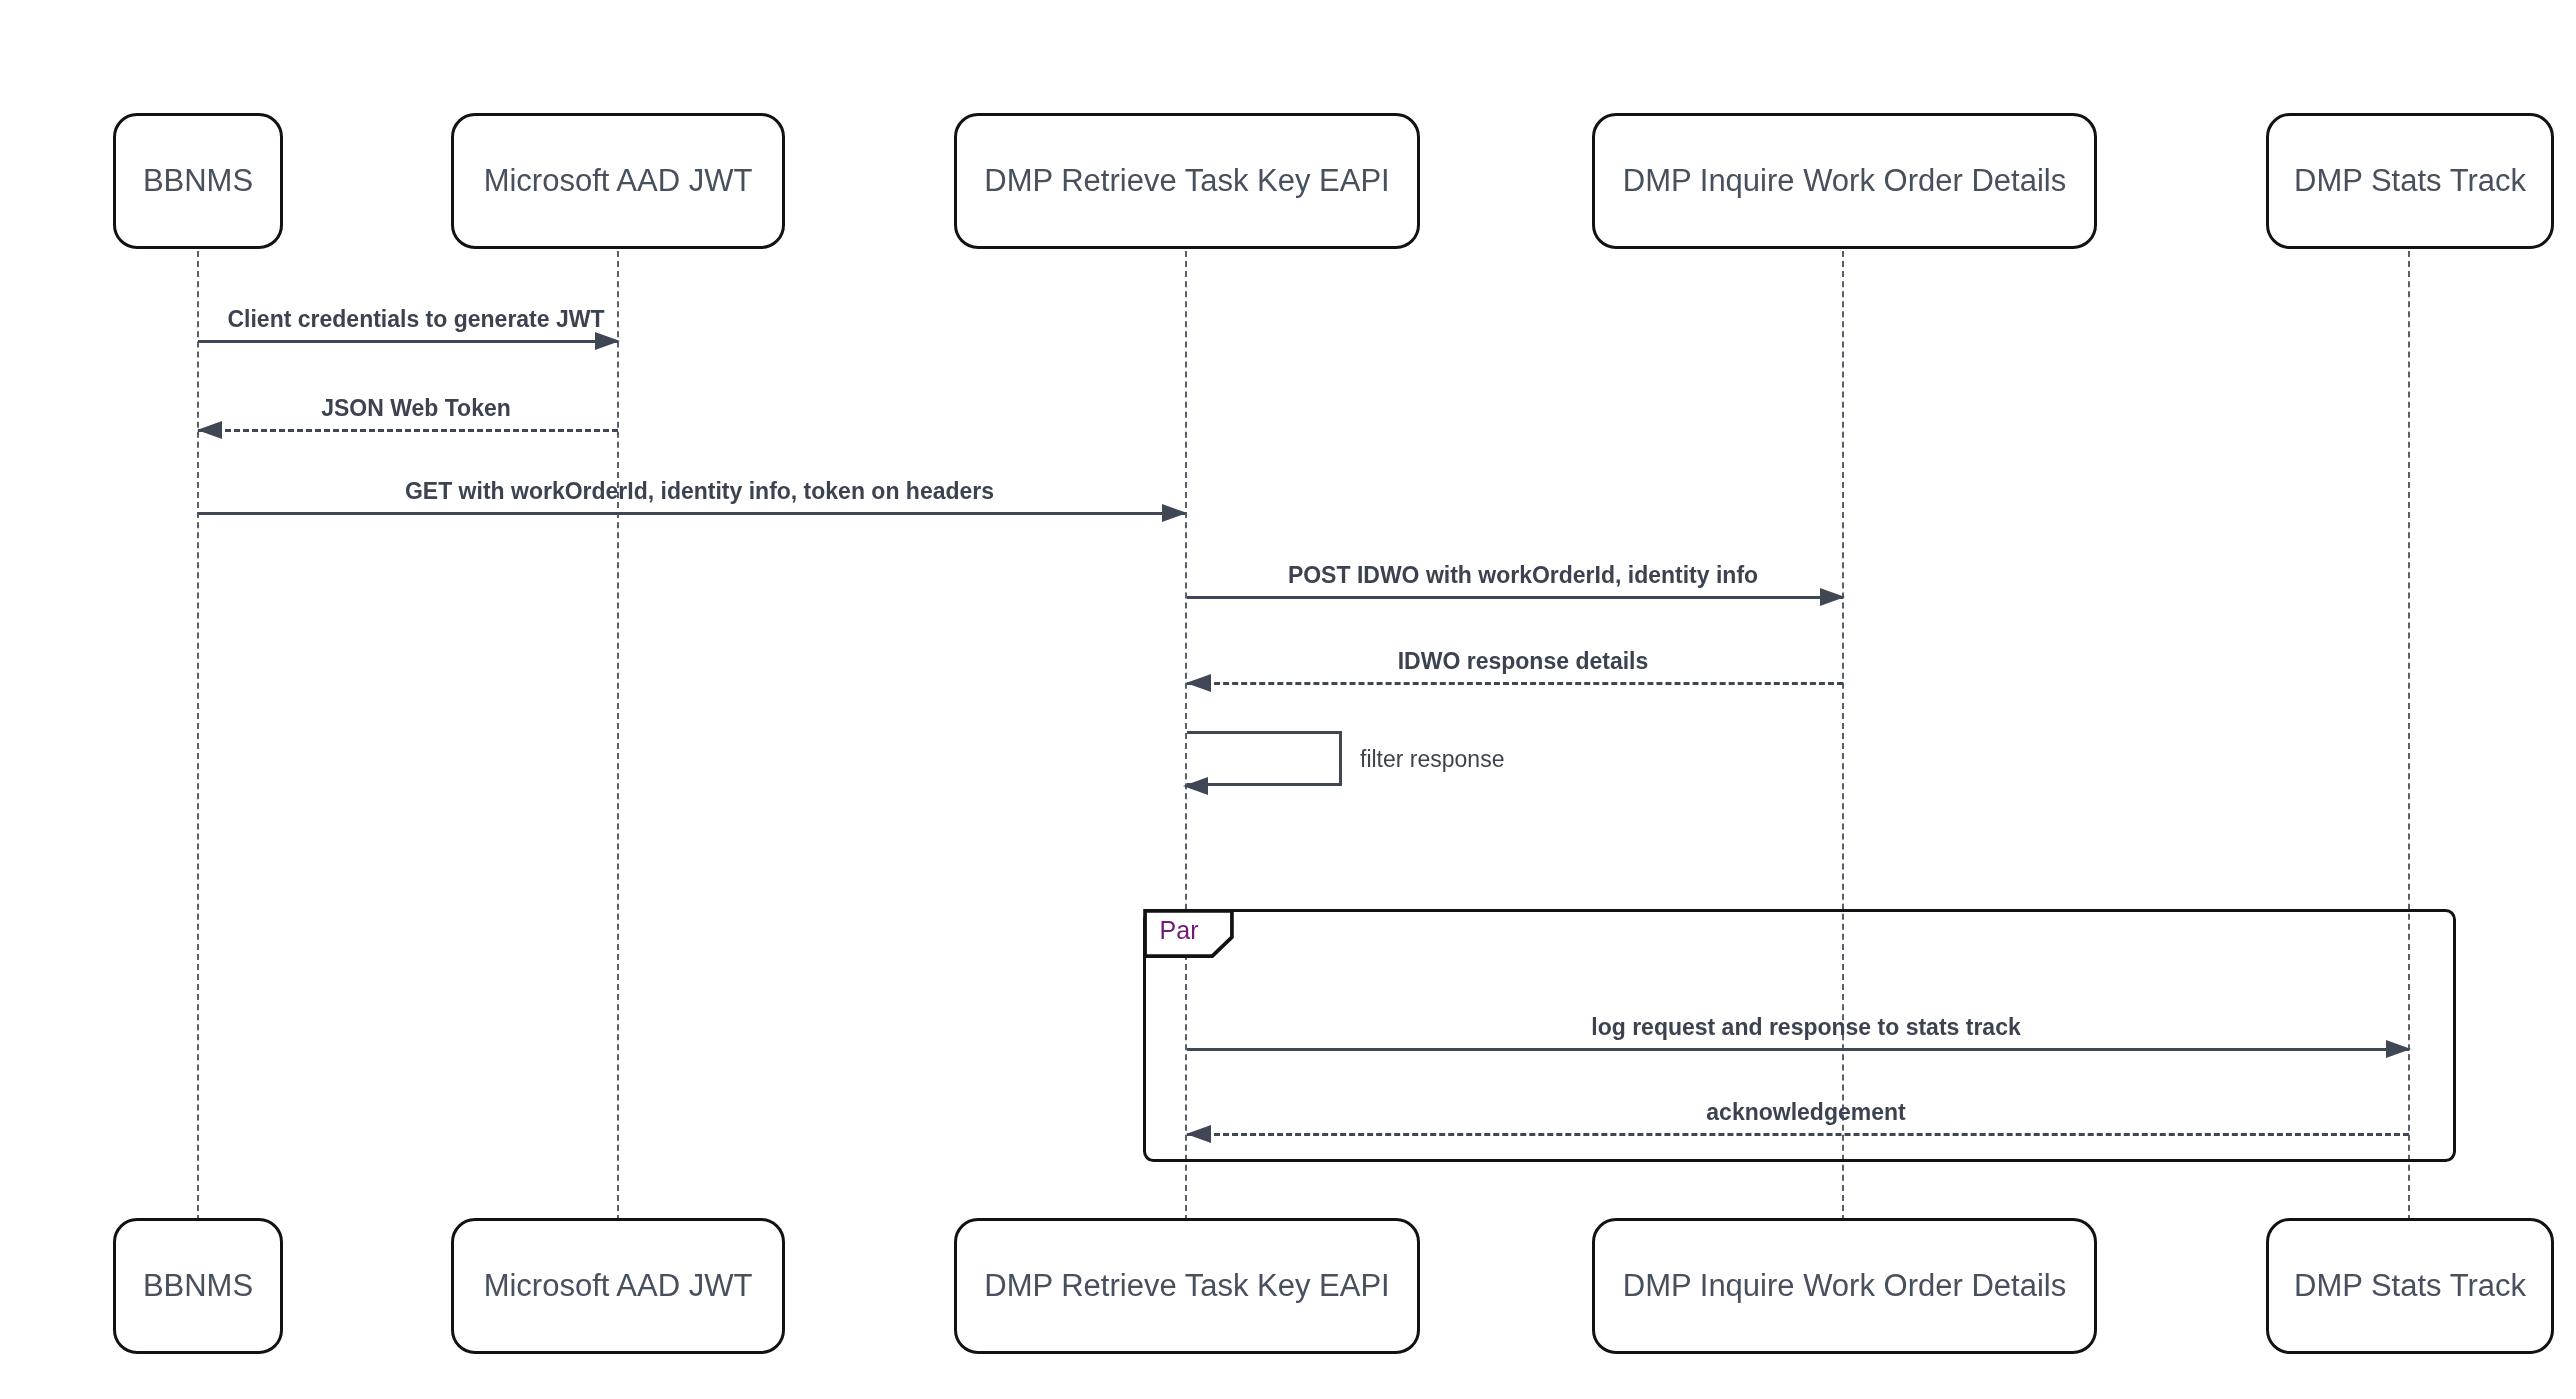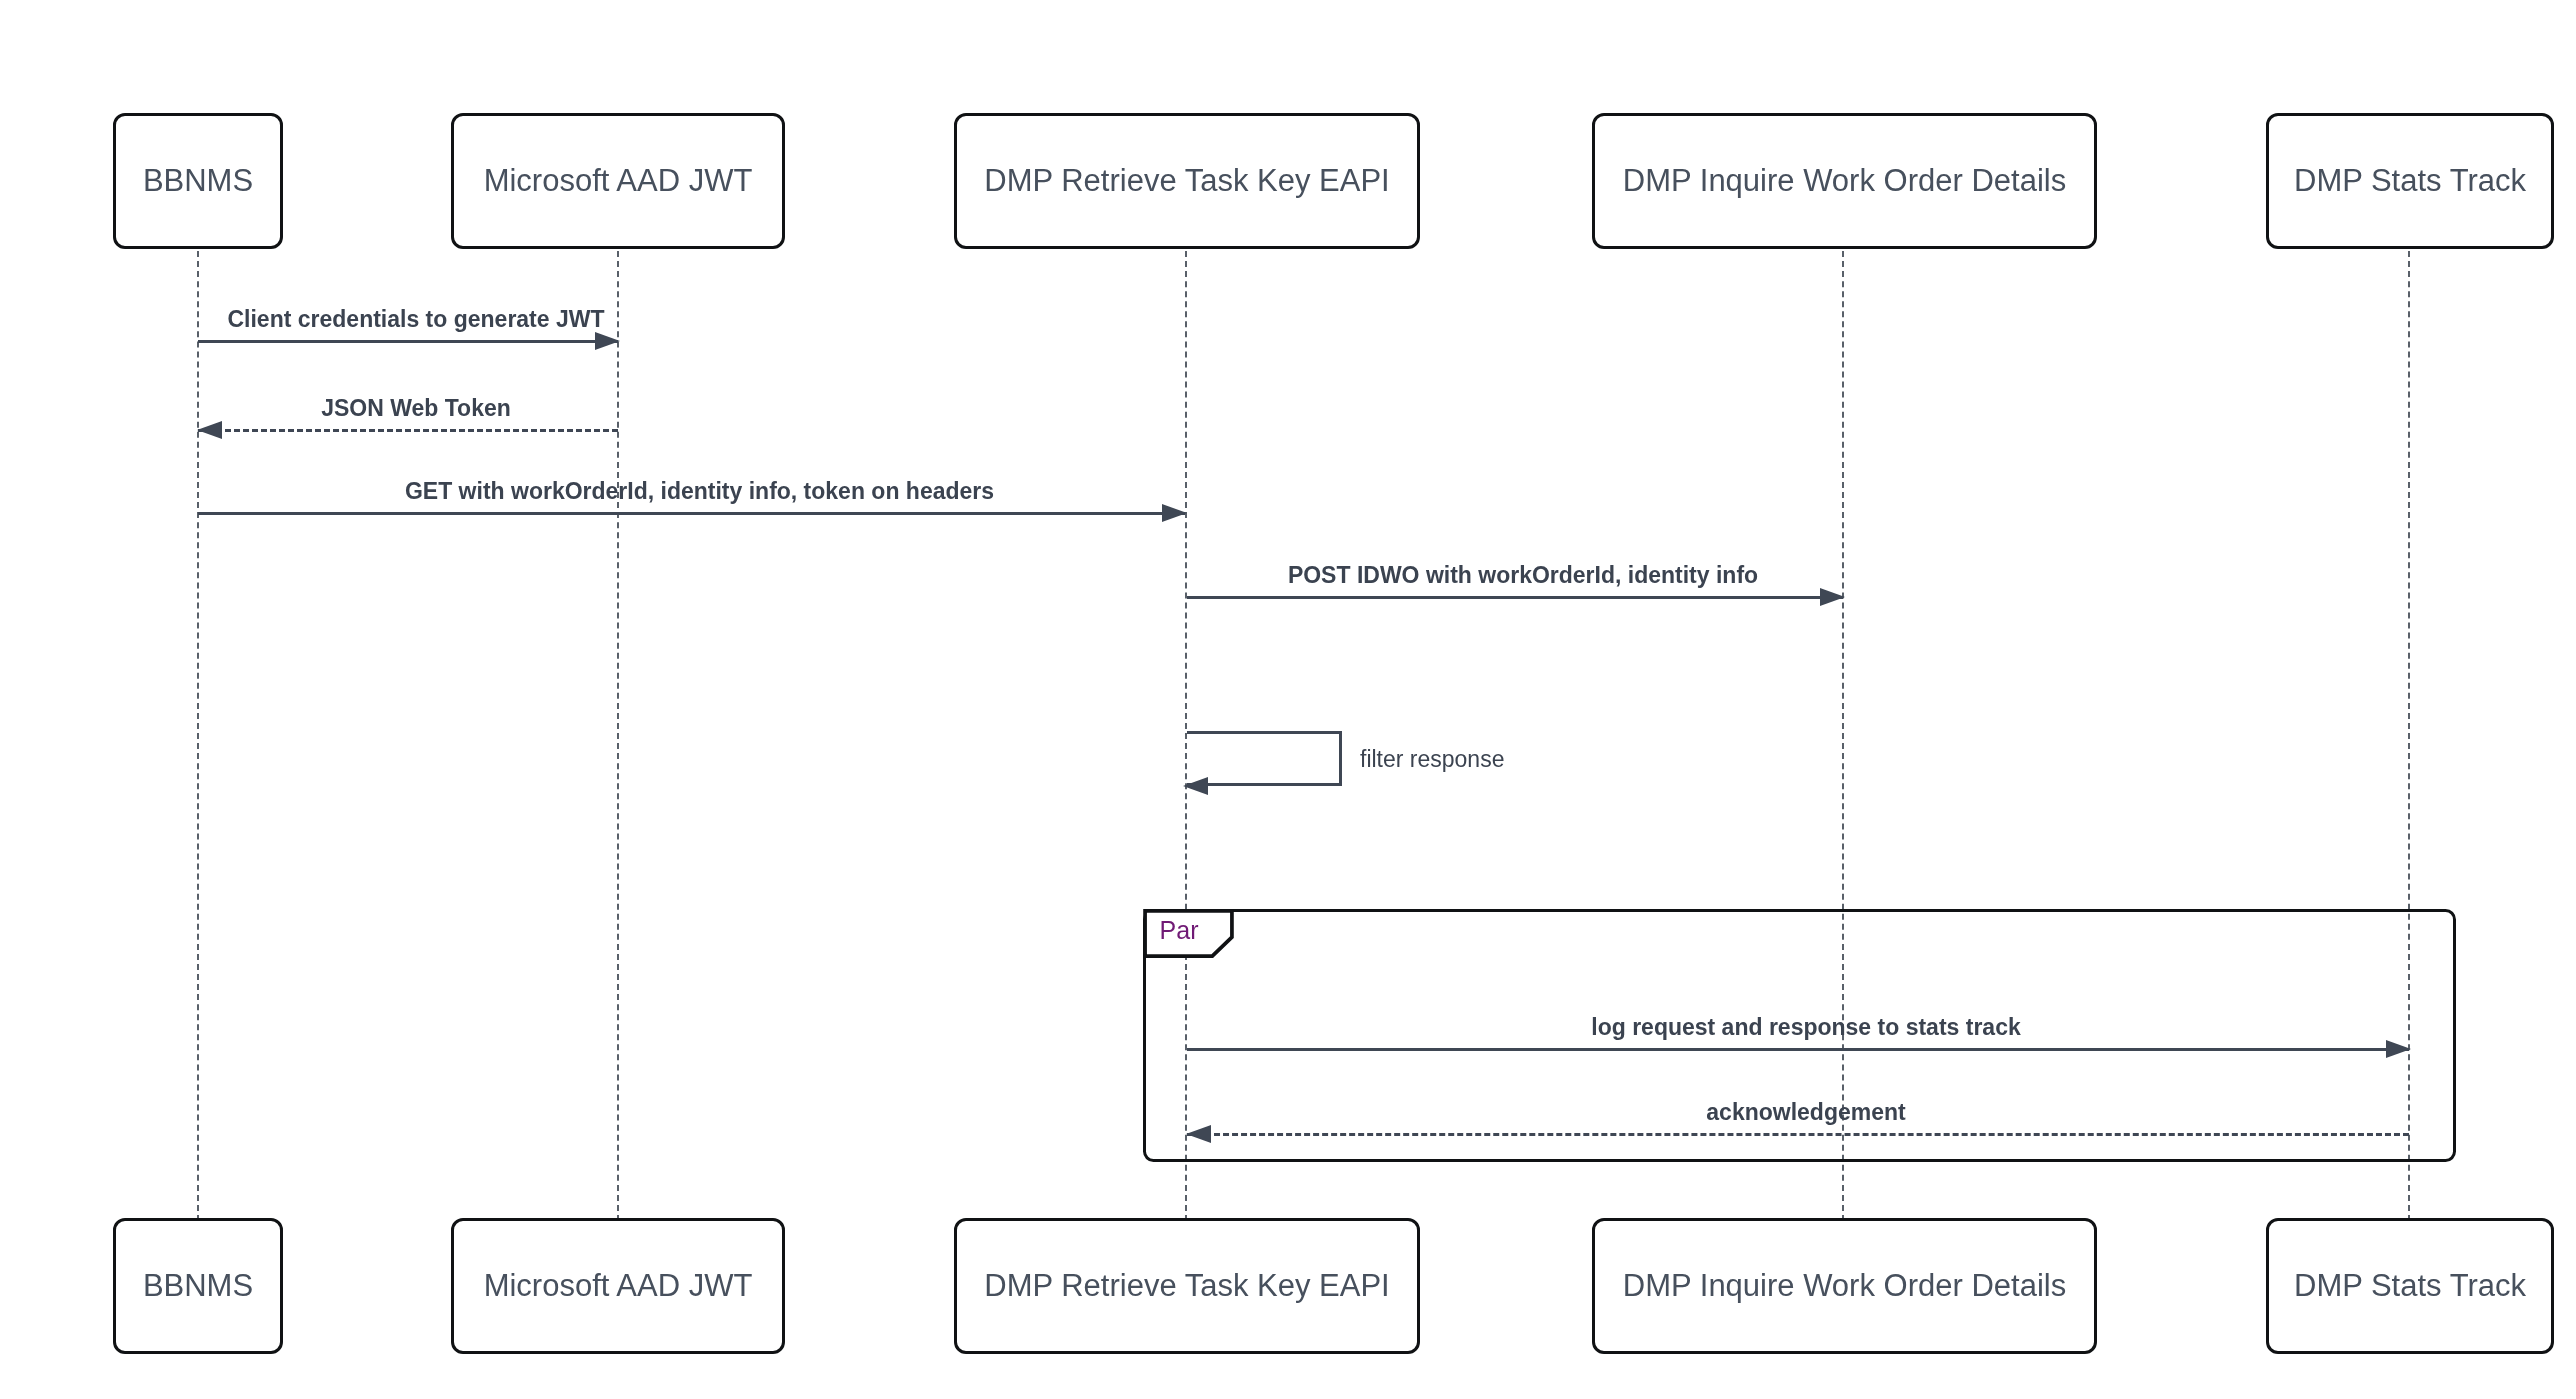--- a/index.html
+++ b/index.html
@@ -16,21 +16,21 @@
     width: 2576px;
     height: 1399px;
     background: #ffffff;
   }
   
   .pbox {
     position: absolute;
     height: 136px;
     background: #ffffff;
     border: 3.7px solid #101214;
-    border-radius: 12px;
+    border-radius: 24px;
     display: flex;
     align-items: center;
     justify-content: center;
     box-sizing: border-box;
     z-index: 5;
   }
   .pbox span {
     font-size: 31px;
     color: #47505d;
     white-space: nowrap;
@@ -185,20 +185,26 @@
       </div>
   </div>
 
   <div class="msg" style="left:1187px; top:560px; width:656px;">
     <div class="msg-label">POST IDWO with workOrderId, identity info</div>
     <div class="msg-line solid">
         <i class="head right"></i>
       </div>
   </div>
 
+  <div class="msg" style="left:1187px; top:646px; width:656px;">
+    <div class="msg-label">IDWO response details</div>
+    <div class="msg-line dashed">
+        <i class="head left"></i>
+      </div>
+  </div>
 
   <div class="selfmsg">
     <i class="self-head"></i>
     <div class="self-label">filter response</div>
   </div>
 
 
   <div class="msg" style="left:1187px; top:1012px; width:1222px;">
     <div class="msg-label">log request and response to stats track</div>
     <div class="msg-line solid">

